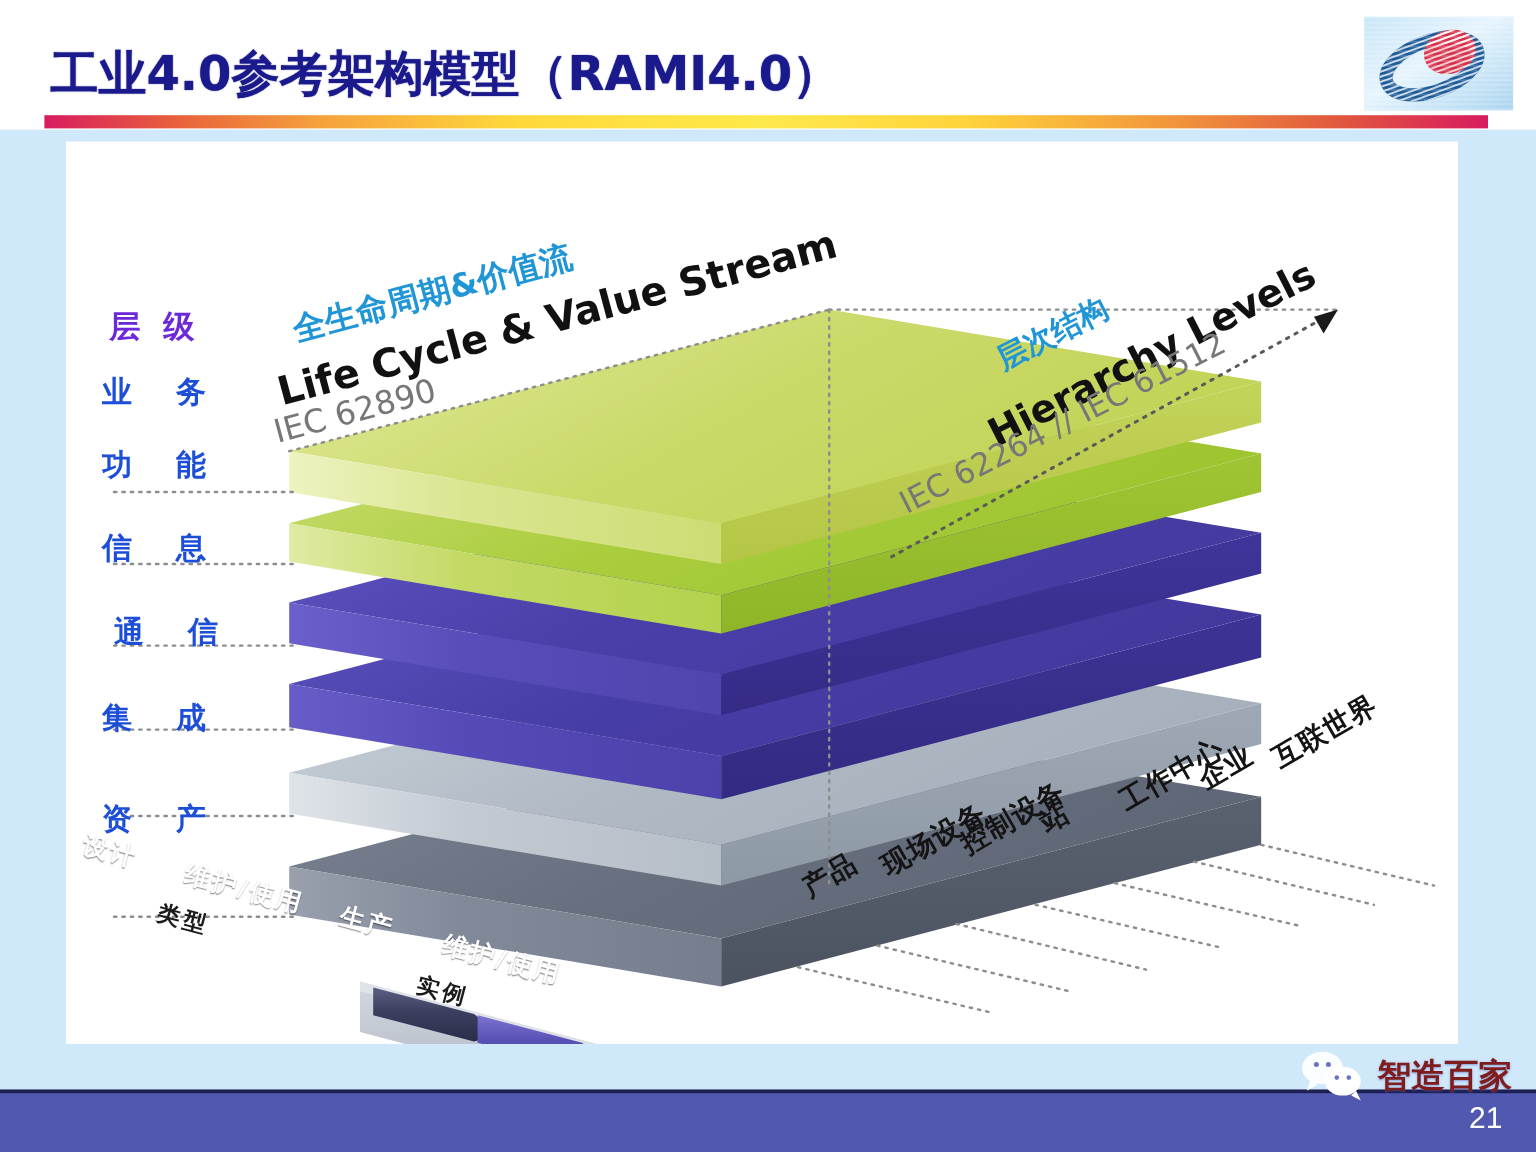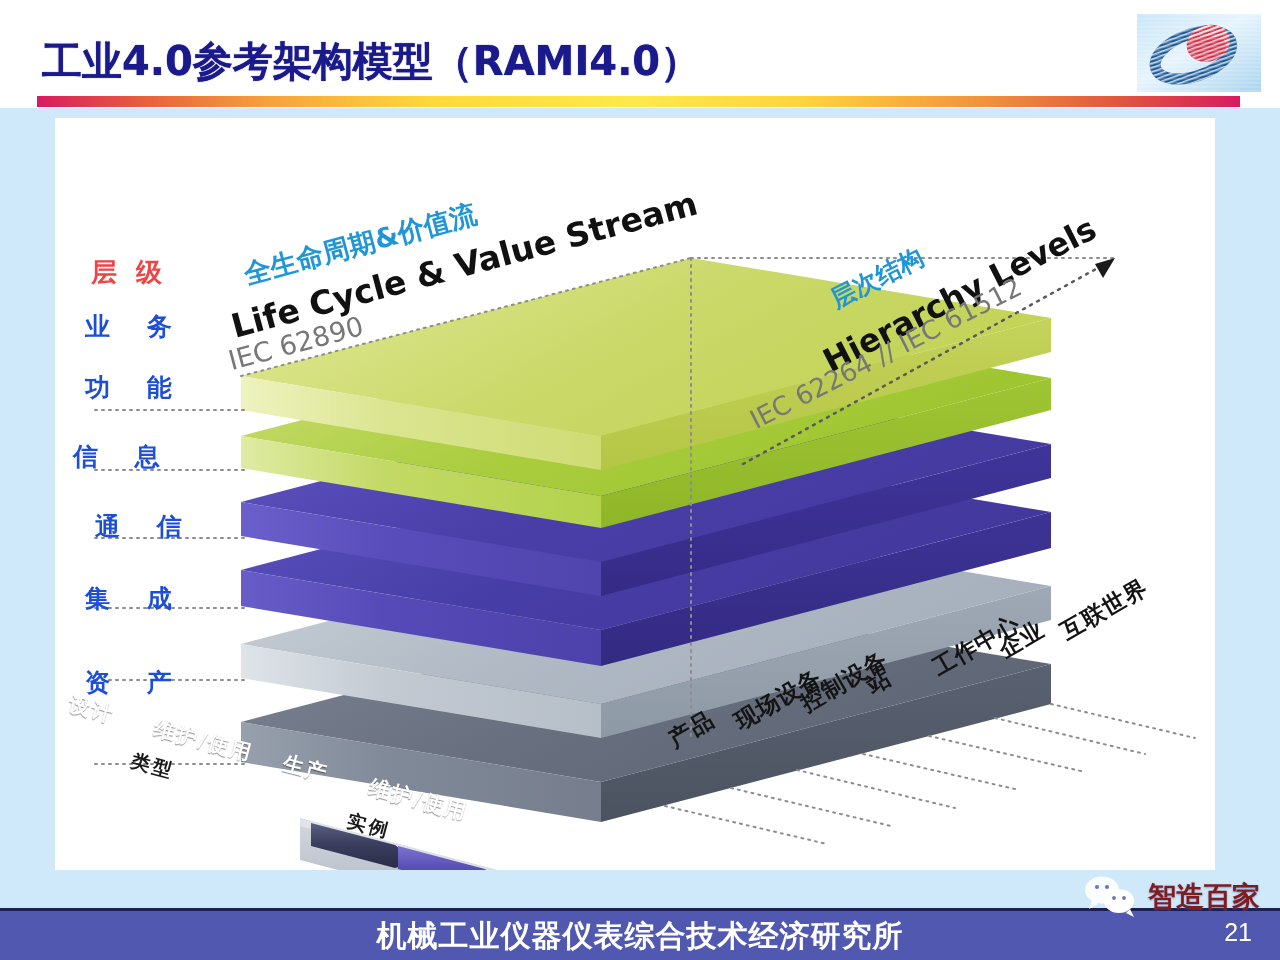--- a/index.html
+++ b/index.html
@@ -64,21 +64,21 @@
   .diagram{position:absolute;left:0;top:0;width:1160px;height:752px;}
   .diagram svg{position:absolute;left:0;top:0;}
 
   .lbl{position:absolute;white-space:nowrap;font-family:"DejaVu Sans","Liberation Sans",sans-serif;}
 
   .axis-head{color:#2196d6;font-weight:bold;}
   .axis-sub{color:#111111;font-weight:bold;}
   .axis-std{color:#777777;font-weight:normal;}
 
   .layer-head{
-    color:#ef4444;font-size:26px;font-weight:bold;letter-spacing:5px;
+    color:#6d28d9;font-size:26px;font-weight:bold;letter-spacing:5px;
   }
   .layer-name{
     color:#1d4ed8;font-size:25px;font-weight:bold;letter-spacing:14px;
   }
   .hier-name{
     color:#141414;font-size:23px;font-weight:bold;letter-spacing:1px;
     transform-origin:left bottom;
   }
   .lc-name{
     color:#ffffff;font-size:21px;font-weight:bold;letter-spacing:2px;
@@ -329,21 +329,21 @@
       <div class="lbl axis-head" style="left:770px;top:168px;font-size:25px;transform:rotate(-27deg);transform-origin:left top;">层次结构</div>
 
       <div class="lbl axis-sub" style="left:762px;top:228px;font-size:32px;transform:rotate(-27deg);transform-origin:left top;">Hierarchy Levels</div>
 
       <div class="lbl axis-std" style="left:690px;top:290px;font-size:26px;transform:rotate(-27deg);transform-origin:left top;">IEC 62264 // IEC 61512</div>
 
       <div class="lbl layer-head" style="left:36px;top:137px;">层 级</div>
 
       <div class="lbl layer-name" style="left:30px;top:192px;">业 务</div>
       <div class="lbl layer-name" style="left:30px;top:253px;">功 能</div>
-      <div class="lbl layer-name" style="left:18px;top:322px;">信 息</div>
+      <div class="lbl layer-name" style="left:30px;top:322px;">信 息</div>
       <div class="lbl layer-name" style="left:40px;top:392px;">通 信</div>
       <div class="lbl layer-name" style="left:30px;top:464px;">集 成</div>
       <div class="lbl layer-name" style="left:30px;top:548px;">资 产</div>
 
       <div class="lbl hier-name" style="left:1000px;top:502px;transform:rotate(-30deg);transform-origin:left top;">互联世界</div>
       <div class="lbl hier-name" style="left:938px;top:520px;transform:rotate(-30deg);transform-origin:left top;">企业</div>
       <div class="lbl hier-name" style="left:872px;top:538px;transform:rotate(-30deg);transform-origin:left top;">工作中心</div>
       <div class="lbl hier-name" style="left:806px;top:556px;transform:rotate(-30deg);transform-origin:left top;">站</div>
       <div class="lbl hier-name" style="left:740px;top:574px;transform:rotate(-30deg);transform-origin:left top;">控制设备</div>
       <div class="lbl hier-name" style="left:674px;top:592px;transform:rotate(-30deg);transform-origin:left top;">现场设备</div>
@@ -354,21 +354,20 @@
       <div class="lbl lc-name" style="left:232px;top:631px;transform:rotate(15deg);transform-origin:left top;">生产</div>
       <div class="lbl lc-name" style="left:318px;top:655px;transform:rotate(15deg);transform-origin:left top;">维护/使用</div>
 
       <div class="lbl lc-group" style="left:80px;top:630px;transform:rotate(15deg);transform-origin:left top;">类型</div>
       <div class="lbl lc-group" style="left:296px;top:690px;transform:rotate(15deg);transform-origin:left top;">实例</div>
 
     </div>
   </div>
 
   <div class="footer-bar"></div>
-  <div class="footer-text">机械工业仪器仪表综合技术经济研究所</div>
 
   <div class="wm">
     <svg width="58" height="42" viewBox="0 0 58 42">
       <ellipse cx="20" cy="14" rx="17" ry="13.5" fill="#ffffff" opacity="0.92"></ellipse>
       <polygon points="10,24 7,33 16,28" fill="#ffffff" opacity="0.92"></polygon>
       <circle cx="15" cy="11" r="2.1" fill="#6b74c0"></circle>
       <circle cx="25" cy="11" r="2.1" fill="#6b74c0"></circle>
       <ellipse cx="37" cy="25" rx="15" ry="12" fill="#ffffff"></ellipse>
       <polygon points="48,33 52,41 44,37" fill="#ffffff"></polygon>
       <circle cx="32" cy="22" r="1.9" fill="#6b74c0"></circle>

